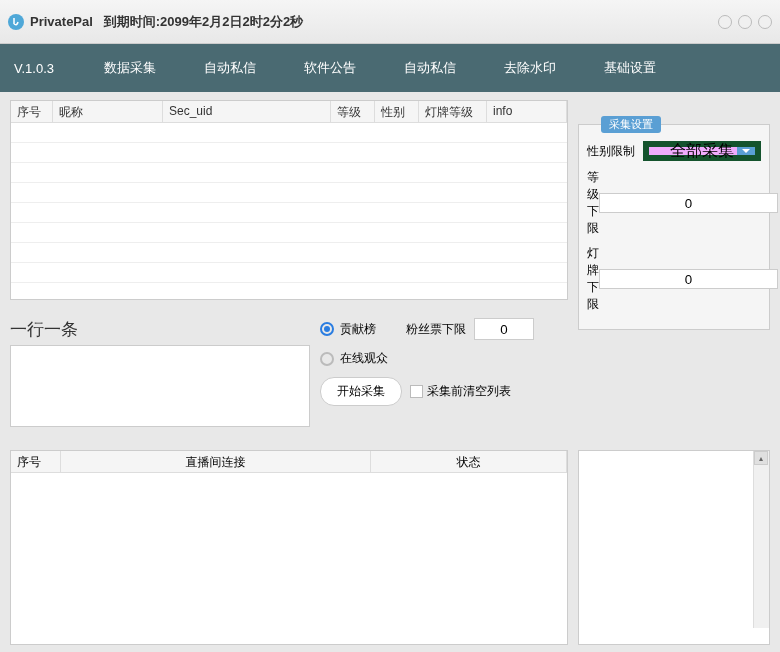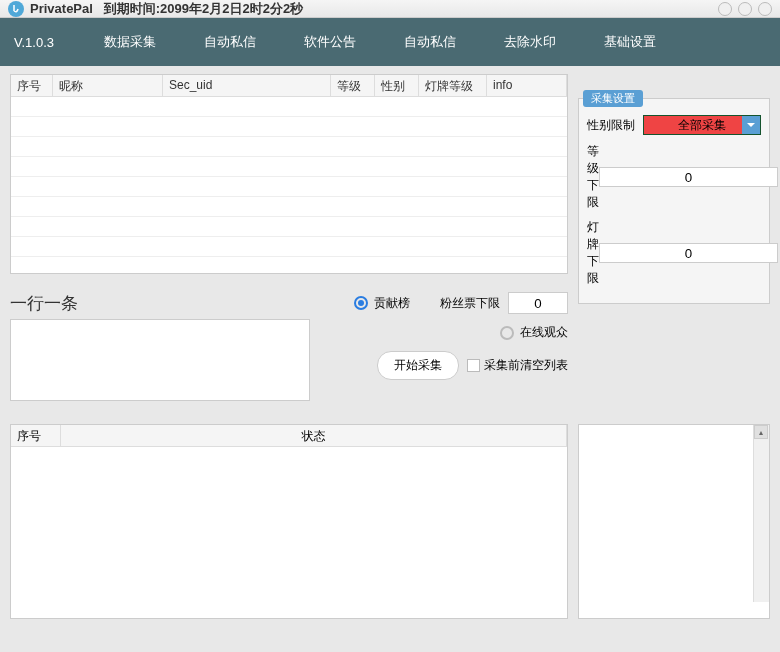--- a/index.html
+++ b/index.html
@@ -1,18 +1,18 @@
 <!DOCTYPE html>
 <html><head>
 <meta charset="utf-8">
 <style>
 * { box-sizing: border-box; margin: 0; padding: 0; }
 body { font-family: "Microsoft YaHei", Arial, sans-serif; font-size: 12px; background: #e8e8e8; width: 780px; height: 652px; overflow: hidden; }
 
-.titlebar { height: 18px; background: linear-gradient(#f5f5f5, #e8e8e8); border-bottom: 1px solid #ccc; display: flex; align-items: center; padding: 8px 8px; }
+.titlebar { height: 44px; background: linear-gradient(#f5f5f5, #e8e8e8); border-bottom: 1px solid #ccc; display: flex; align-items: center; padding: 8px 8px; }
 .titlebar .app-icon { width: 16px; height: 16px; background: #4fa8d8; border-radius: 50%; margin-right: 6px; display: flex; align-items: center; justify-content: center; }
 .titlebar .app-icon svg { width: 10px; height: 10px; }
 .titlebar .title { font-weight: bold; color: #333; font-size: 13px; }
 .titlebar .win-controls { margin-left: auto; display: flex; gap: 6px; }
 .titlebar .win-btn { width: 14px; height: 14px; border: 1px solid #bbb; border-radius: 50%; background: #f0f0f0; }
 
 .navbar { height: 48px; background: #4a6a72; display: flex; align-items: center; padding: 0 14px; color: #fff; font-size: 13px; }
 .navbar .version { margin-right: 50px; }
 .navbar .nav-item { margin-right: 48px; cursor: pointer; }
 
@@ -30,34 +30,34 @@
 .qr-title { background: #5a9fd4; color: #fff; font-size: 11px; padding: 2px 6px; border-radius: 3px; display: inline-block; margin-bottom: 4px; }
 .qr-boxes { display: flex; gap: 6px; }
 .qr-box { width: 82px; height: 72px; border: 1px solid #bbb; background: #fff; }
 
 .mid-row { display: flex; gap: 10px; margin-top: 18px; }
 .input-block { flex: 0 0 300px; }
 .input-label { font-size: 17px; color: #333; margin-bottom: 4px; }
 .textarea { width: 100%; height: 82px; border: 1px solid #ccc; background: #fff; resize: none; }
 
 .options { flex: 1; padding-top: 0; }
-.opt-row { display: flex; align-items: center; margin-bottom: 10px; font-size: 12px; justify-content: flex-end; }
+.opt-row { display: flex; align-items: center; margin-bottom: 10px; font-size: 12px; }
 .radio { width: 14px; height: 14px; border: 2px solid #bbb; border-radius: 50%; margin-right: 6px; display: inline-flex; align-items: center; justify-content: center; }
 .radio.checked { border-color: #2a7de1; }
 .radio.checked::after { content: ""; width: 6px; height: 6px; background: #2a7de1; border-radius: 50%; }
 .small-input { width: 60px; height: 22px; border: 1px solid #ccc; text-align: center; margin-left: 8px; }
 .btn { padding: 5px 16px; border: 1px solid #ccc; background: #fff; border-radius: 14px; font-size: 12px; cursor: pointer; }
 .checkbox { width: 13px; height: 13px; border: 1px solid #bbb; background: #fff; margin: 0 4px 0 8px; display: inline-block; vertical-align: middle; }
 
 .settings-panel { border: 1px solid #ccc; background: #f5f5f5; padding: 8px 8px 8px 8px; margin-top: 6px; position: relative; }
-.settings-title { position: absolute; top: -9px; left: 4px; background: #5a9fd4; color: #fff; font-size: 11px; padding: 1px 8px; border-radius: 3px; }
+.settings-title { position: absolute; top: -9px; left: 22px; background: #5a9fd4; color: #fff; font-size: 11px; padding: 1px 8px; border-radius: 3px; }
 .setting-row { display: flex; align-items: center; margin: 8px 0; font-size: 12px; }
 .setting-row label { width: 56px; }
 .setting-input { flex: 1; height: 20px; border: 1px solid #ccc; text-align: center; background: #fff; }
-.select { flex: 1; height: 20px; border: 1px solid #14532d; background: #ef4444; display: flex; align-items: center; justify-content: center; position: relative; font-size: 12px; }
+.select { flex: 1; height: 20px; border: 6px solid #14532d; background: #f0abfc; display: flex; align-items: center; justify-content: center; position: relative; font-size: 16px; }
 .select .arrow { position: absolute; right: 0; top: 0; width: 18px; height: 100%; background: #5a9fd4; display: flex; align-items: center; justify-content: center; }
 .select .arrow::after { content: ""; border: 4px solid transparent; border-top-color: #fff; margin-top: 3px; }
 
 .bottom-row { display: flex; gap: 10px; margin-top: 12px; padding: 0 10px 10px; }
 .status-table { flex: 1; border: 1px solid #ccc; background: #fff; height: 195px; }
 .status-table .thead { display: flex; background: #f5f5f5; border-bottom: 1px solid #ddd; height: 22px; }
 .status-table .th { padding: 3px 6px; border-right: 1px solid #ddd; }
 .log-panel { width: 192px; border: 1px solid #ccc; background: #fff; height: 195px; position: relative; }
 .scrollbar-v { position: absolute; right: 0; top: 0; width: 16px; height: calc(100% - 16px); background: #f0f0f0; border-left: 1px solid #ddd; }
 .sb-btn { width: 14px; height: 14px; background: #e0e0e0; border: 1px solid #ccc; display: flex; align-items: center; justify-content: center; font-size: 8px; color: #666; }
@@ -162,20 +162,21 @@
         <input class="setting-input" value="0" style="">
       </div>
     </div>
   </div>
 </div>
 
 <div class="bottom-row">
   <div class="status-table">
     <div class="thead">
       <div class="th" style="width:50px">序号</div>
+      <div class="th" style="width:310px;text-align:center">直播间连接</div>
       <div class="th" style="flex:1;text-align:center">状态</div>
     </div>
   </div>
   <div class="log-panel">
     <div class="scrollbar-v">
       <div class="sb-btn up">▴</div>
 
     </div>
 
   </div>

